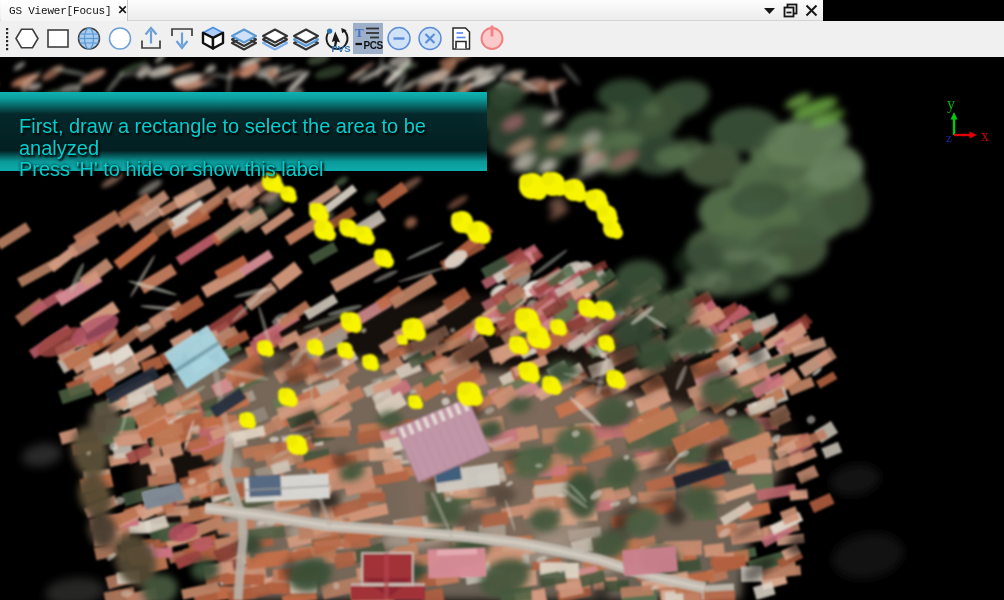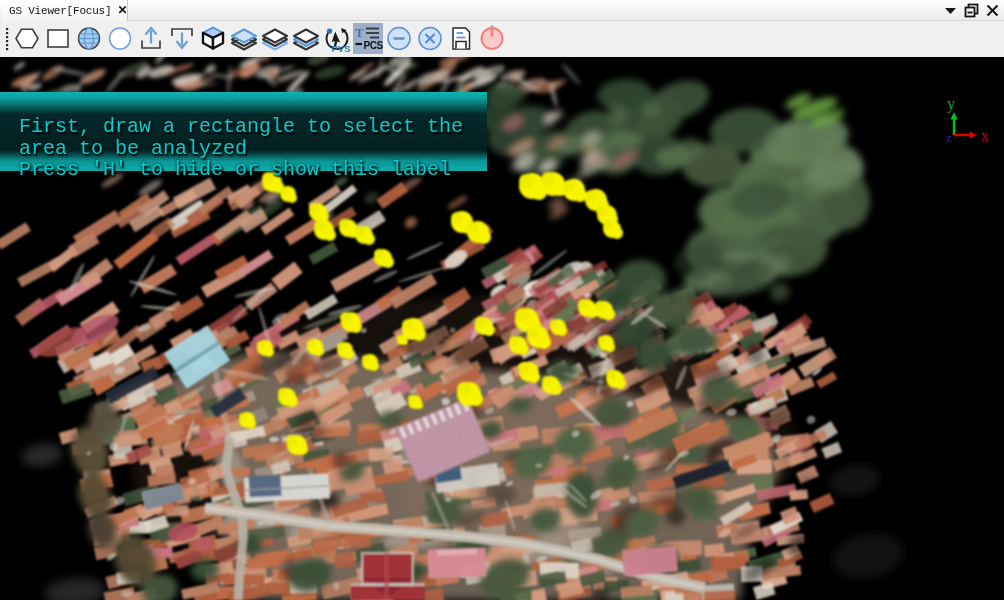--- a/index.html
+++ b/index.html
@@ -1,26 +1,26 @@
 <!DOCTYPE html>
 <html><head>
 <meta charset="utf-8">
 <style>
 * { margin:0; padding:0; box-sizing:border-box; }
 body { width:1004px; height:600px; overflow:hidden; background:#000; font-family:"Liberation Sans", sans-serif; position:relative; }
-#tabbar { position:absolute; left:0; top:0; width:1004px; height:21px; background:linear-gradient(#fdfdfd,#ececec); border-bottom:1px solid #d4d4d4; }
+#tabbar { position:absolute; left:0; top:0; width:823px; height:21px; background:linear-gradient(#fdfdfd,#ececec); border-bottom:1px solid #d4d4d4; }
 #tab { position:absolute; left:1px; top:0; width:127px; height:21px; background:linear-gradient(#ffffff,#f4f4f4); border-right:1px solid #c8c8c8; font-family:"Liberation Mono", monospace; font-size:11px; letter-spacing:-0.2px; color:#111; line-height:21px; padding-left:8px; white-space:nowrap; }
 #tab .x { font-family:"Liberation Sans", sans-serif; font-weight:bold; font-size:12px; margin-left:6px; }
 #winbtns { position:absolute; right:5px; top:0; height:21px; display:flex; align-items:center; gap:7px; }
 #toolbar { position:absolute; left:0; top:21px; width:1004px; height:36px; background:#f0f0f0; }
 #viewport { position:absolute; left:0; top:57px; width:1004px; height:543px; background:#000; }
 #hintbox { position:absolute; left:0; top:92px; width:487px; height:79px;
   background:linear-gradient(180deg, #10b2b2 0%, #0c9e9e 8%, rgba(5,42,44,0.95) 28%, rgba(3,33,35,0.95) 74%, #0b9898 88%, #0eacac 100%);
   filter: blur(0.6px); }
-#hinttext { position:absolute; left:19px; top:116px; width:480px; font-family:Liberation Mono, monospace; font-size:20px; line-height:21.5px; color:#00cfcf; text-shadow:1.5px 1.5px 2px #000, 0 0 3px #001a1a; }
+#hinttext { position:absolute; left:19px; top:116px; width:480px; font-family:Liberation Sans, sans-serif; font-size:20px; line-height:21.5px; color:#00cfcf; text-shadow:1.5px 1.5px 2px #000, 0 0 3px #001a1a; }
 </style>
 </head>
 <body>
 
 <div id="viewport">
 <svg width="1004" height="543">
 <defs>
 <filter id="b1" x="-30%" y="-30%" width="160%" height="160%">
           <feGaussianBlur stdDeviation="1.1"></feGaussianBlur>
         </filter>

